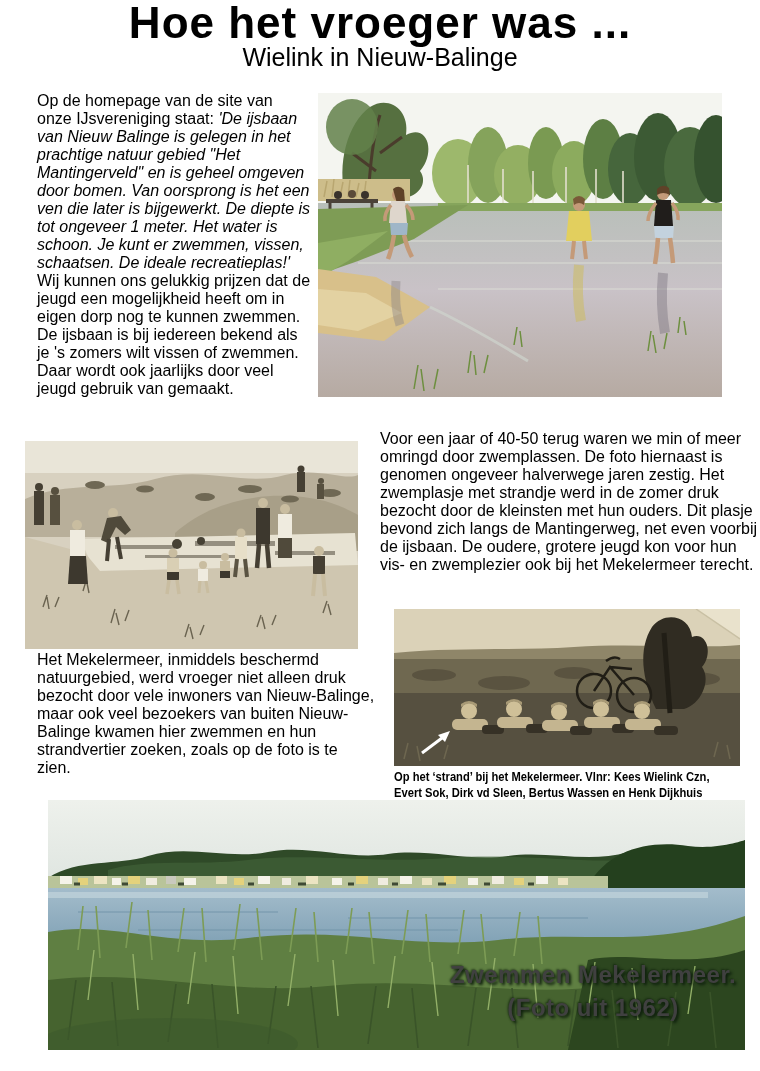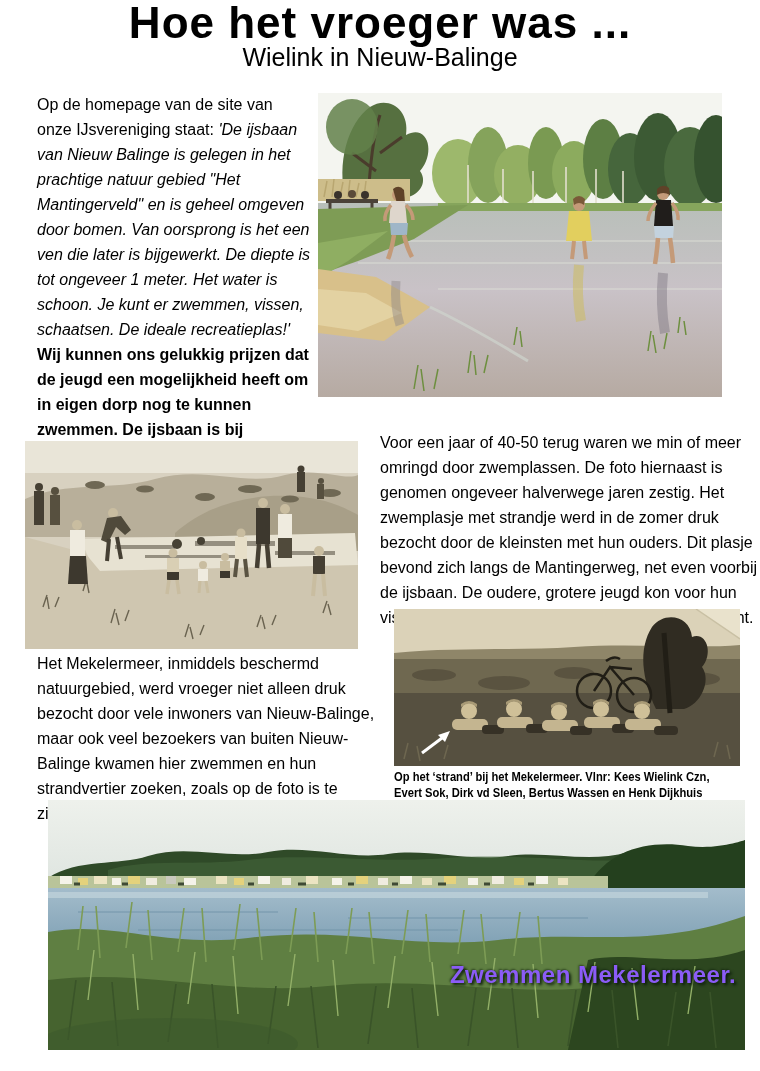--- a/index.html
+++ b/index.html
@@ -8,41 +8,41 @@
     font-family:"Liberation Sans","DejaVu Sans",sans-serif;color:#000;overflow:hidden;
   }
   .title{
     position:absolute;top:1px;left:0;width:760px;margin:0;text-align:center;
     font-size:44px;font-weight:bold;letter-spacing:1px;line-height:1.0;
   }
   .subtitle{
     position:absolute;top:45px;left:0;width:760px;margin:0;text-align:center;
     font-size:25px;font-weight:normal;line-height:1.0;
   }
-  .para{position:absolute;font-size:16px;line-height:25px;text-align:left;}
+  .para{position:absolute;font-size:16px;line-height:18px;text-align:left;}
   .para-intro{left:37px;top:92px;width:274px;}
   .para-middle{left:380px;top:430px;width:384px;}
   .para-lower{left:37px;top:651px;width:338px;}
   .italic{font-style:italic;}
-  .block{display:block;font-weight:bold;}
+  .block{display:block;}
   .photo{position:absolute;overflow:hidden;}
   .photo svg{display:block;width:100%;height:100%;}
   .photo1{left:318px;top:93px;width:404px;height:304px;}
   .photo2{left:25px;top:441px;width:333px;height:208px;}
   .photo3{left:394px;top:609px;width:346px;height:157px;}
   .photo4{left:48px;top:800px;width:697px;height:250px;}
   .caption{
     position:absolute;left:394px;top:769px;width:420px;
     font-size:13px;font-weight:bold;line-height:16px;
     transform:scaleX(0.86);transform-origin:left top;
   }
   .caption div{white-space:nowrap;}
   .overlay{
     position:absolute;top:158px;right:2px;width:300px;text-align:center;
-    font-size:24px;font-weight:bold;color:#8b5cf6;line-height:33px;
+    font-size:24px;font-weight:bold;color:#404040;line-height:33px;
     text-shadow:2px 2px 3px rgba(10,25,10,0.95),-1px -1px 2px rgba(10,25,10,0.55);
     letter-spacing:0.5px;
   }
 </style>
 </head>
 <body>
 
 <div class="page">
 
   <h1 class="title">Hoe het vroeger was ...</h1>
@@ -378,16 +378,17 @@
       <g stroke="#93b068" stroke-width="1.4" fill="none">
         <path d="M40,200 l6,-50 M90,210 l-5,-56 M140,204 l7,-52 M190,214 l-5,-58 M240,206 l7,-52 M290,216 l-5,-56 M340,208 l7,-52 M390,216 l-6,-54 M440,210 l7,-52 M490,218 l-5,-54 M540,212 l7,-50 M590,220 l-6,-52 M640,214 l7,-48"></path>
       </g>
       <g stroke="#3a5429" stroke-width="1.6" fill="none">
         <path d="M20,240 l8,-60 M70,246 l-6,-64 M120,242 l8,-58 M170,248 l-6,-64 M220,244 l8,-58 M270,248 l-7,-62 M320,244 l8,-58 M370,248 l-6,-60 M420,246 l8,-58 M470,248 l-6,-60 M520,246 l8,-56 M570,248 l-6,-58 M620,246 l8,-54 M668,248 l-6,-56"></path>
       </g>
       <ellipse cx="120" cy="244" rx="130" ry="26" fill="#3c5a2c" opacity="0.55"></ellipse>
     </svg>
     <div class="overlay">
       <div>Zwemmen Mekelermeer.</div>
+      <div>(Foto uit 1962)</div>
     </div>
   </div>
 
 </div>
 
 </body></html>

